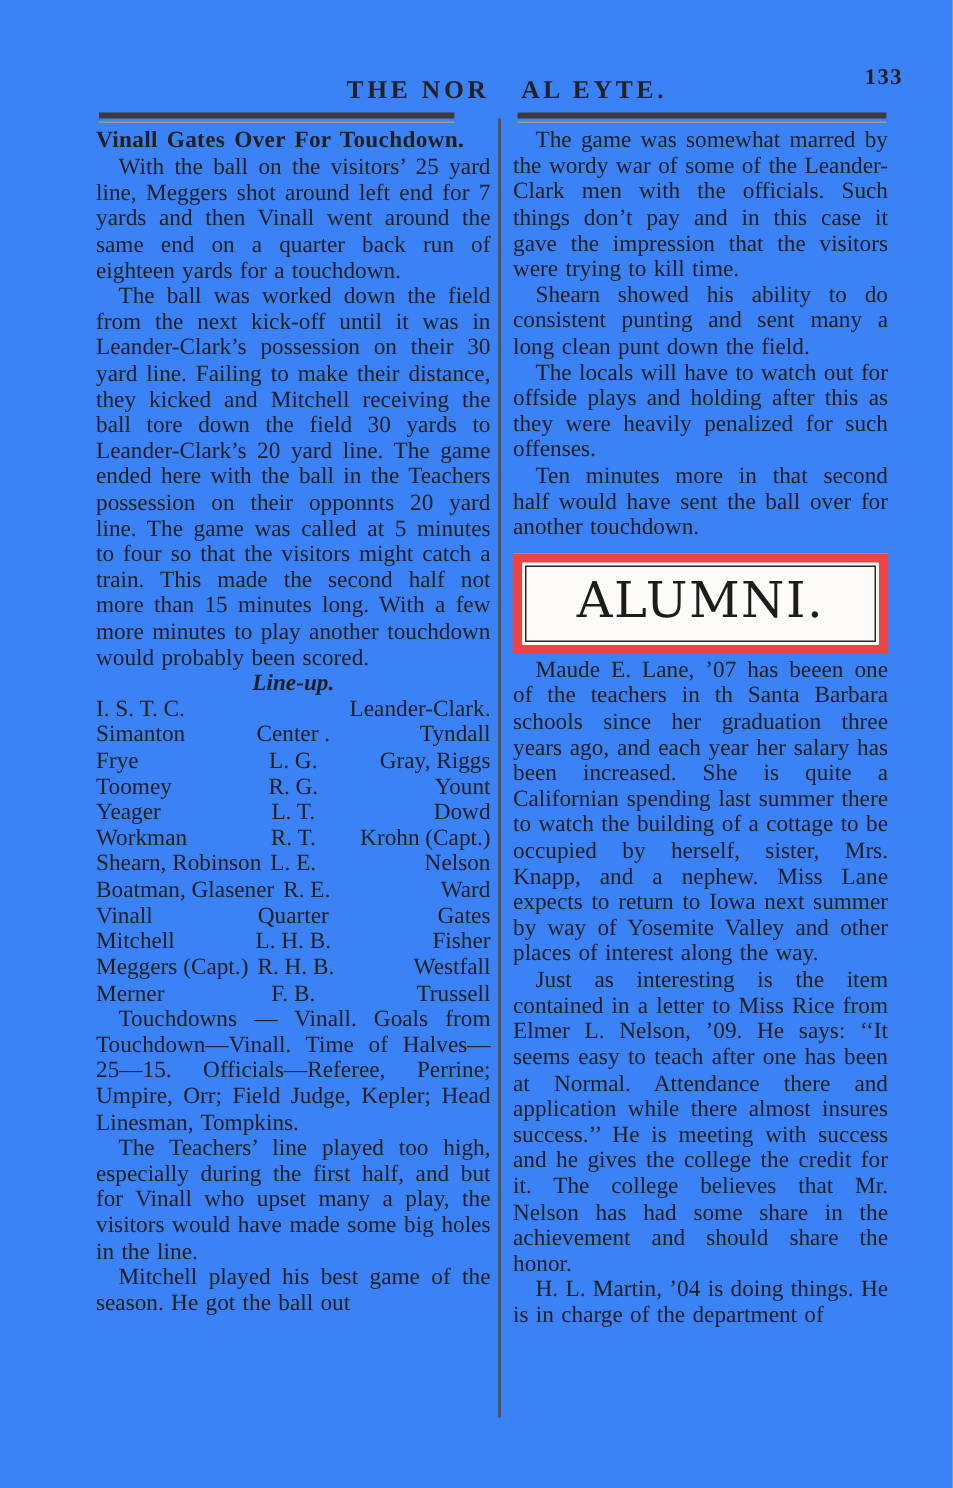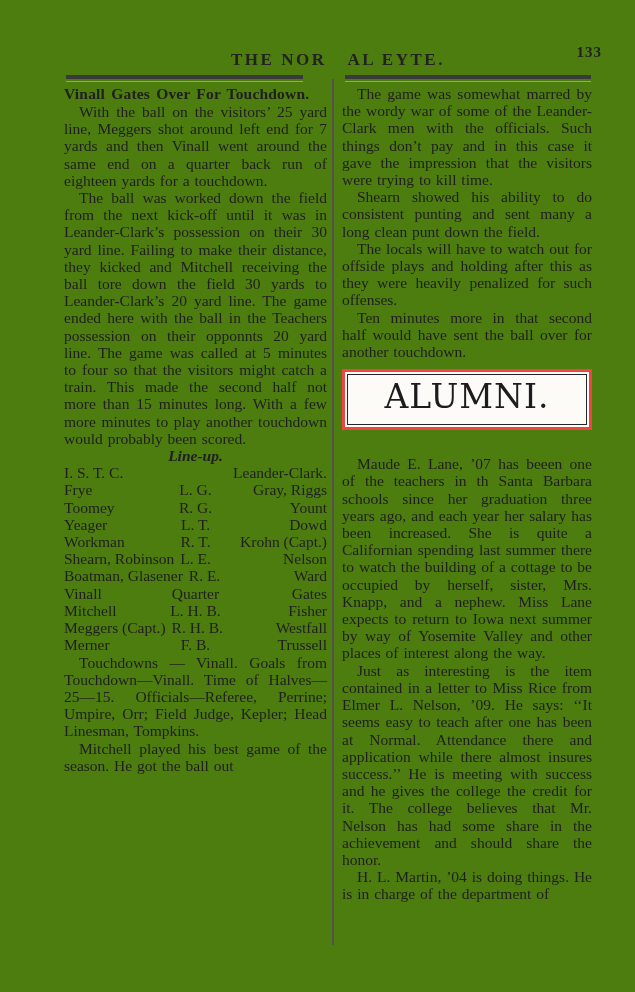--- a/index.html
+++ b/index.html
@@ -3,21 +3,21 @@
 <meta charset="utf-8">
 <style>
   html,body{margin:0;padding:0;}
   body{
     width:635px;height:992px;
     background:#f4f3f0;
     font-family:"Liberation Serif","DejaVu Serif",serif;
   }
   .page{
     position:relative;width:635px;height:992px;overflow:hidden;
-    background:#4d7c0f;color:#1f1f1f;
+    background:#3b82f6;color:#1f1f1f;
   }
   
   .masthead{
     position:absolute;top:50px;left:231px;
     display:flex;gap:21px;
     font-size:17px;font-weight:bold;letter-spacing:2.5px;
     color:#222;white-space:nowrap;
   }
   .page-number{
     position:absolute;top:44px;right:33px;
@@ -57,21 +57,21 @@
   
   .lineup-row{
     display:flex;align-items:baseline;
     font-size:15.5px;line-height:17.2px;justify-content:space-between;
   }
   .lu-left{flex:1 1 0;text-align:left;white-space:nowrap;}
   .lu-pos{flex:0 0 auto;text-align:center;padding:0 6px;}
   .lu-right{flex:1 1 0;text-align:right;white-space:nowrap;}
   
   .alumni-box{
-    margin:9px 0 25px;border:3px solid #ef4444;padding:2px;
+    margin:9px 0 2px;border:6px solid #ef4444;padding:2px;
     background:#fcfbf8;
   }
   .alumni-inner{
     border:1px solid #262626;text-align:center;padding:2px 0 7px;
   }
   .alumni-title{
     font-family:"DejaVu Serif","Liberation Serif",serif;
     font-size:33px;line-height:40px;letter-spacing:1px;color:#1c1c1c;
   }
 </style>
@@ -95,20 +95,25 @@
     <p class="para indent">With the ball on the visitors’ 25 yard line, Meggers shot around left end for 7 yards and then Vinall went around the same end on a quarter back run of eighteen yards for a touchdown.</p>
     <p class="para indent">The ball was worked down the field from the next kick-off until it was in Leander-Clark’s possession on their 30 yard line. Failing to make their distance, they kicked and Mitchell receiving the ball tore down the field 30 yards to Leander-Clark’s 20 yard line. The game ended here with the ball in the Teachers possession on their opponnts 20 yard line. The game was called at 5 minutes to four so that the visitors might catch a train. This made the second half not more than 15 minutes long. With a few more minutes to play another touchdown would probably been scored.</p>
 
     <h3 class="sub-heading">Line-up.</h3>
 
     <div class="lineup-row">
       <span class="lu-left">I. S. T. C.</span>
       <span class="lu-right">Leander-Clark.</span>
     </div>
 
+    <div class="lineup-row">
+      <span class="lu-left">Simanton</span>
+      <span class="lu-pos">Center .</span>
+      <span class="lu-right">Tyndall</span>
+    </div>
     <div class="lineup-row">
       <span class="lu-left">Frye</span>
       <span class="lu-pos">L. G.</span>
       <span class="lu-right">Gray, Riggs</span>
     </div>
     <div class="lineup-row">
       <span class="lu-left">Toomey</span>
       <span class="lu-pos">R. G.</span>
       <span class="lu-right">Yount</span>
     </div>
@@ -148,20 +153,21 @@
       <span class="lu-right">Westfall</span>
     </div>
     <div class="lineup-row">
       <span class="lu-left">Merner</span>
       <span class="lu-pos">F. B.</span>
       <span class="lu-right">Trussell</span>
     </div>
 
     <p class="para indent">Touchdowns — Vinall. Goals from Touchdown—Vinall. Time of Halves—25—15. Officials—Referee, Perrine; Umpire, Orr; Field Judge, Kepler; Head Linesman, Tompkins.</p>
 
+    <p class="para indent">The Teachers’ line played too high, especially during the first half, and but for Vinall who upset many a play, the visitors would have made some big holes in the line.</p>
     <p class="para indent">Mitchell played his best game of the season. He got the ball out</p>
   </section>
 
   <section class="col col-right">
     <p class="para indent">The game was somewhat marred by the wordy war of some of the Leander-Clark men with the officials. Such things don’t pay and in this case it gave the impression that the visitors were trying to kill time.</p>
     <p class="para indent">Shearn showed his ability to do consistent punting and sent many a long clean punt down the field.</p>
     <p class="para indent">The locals will have to watch out for offside plays and holding after this as they were heavily penalized for such offenses.</p>
     <p class="para indent">Ten minutes more in that second half would have sent the ball over for another touchdown.</p>
 
     <div class="alumni-box">

